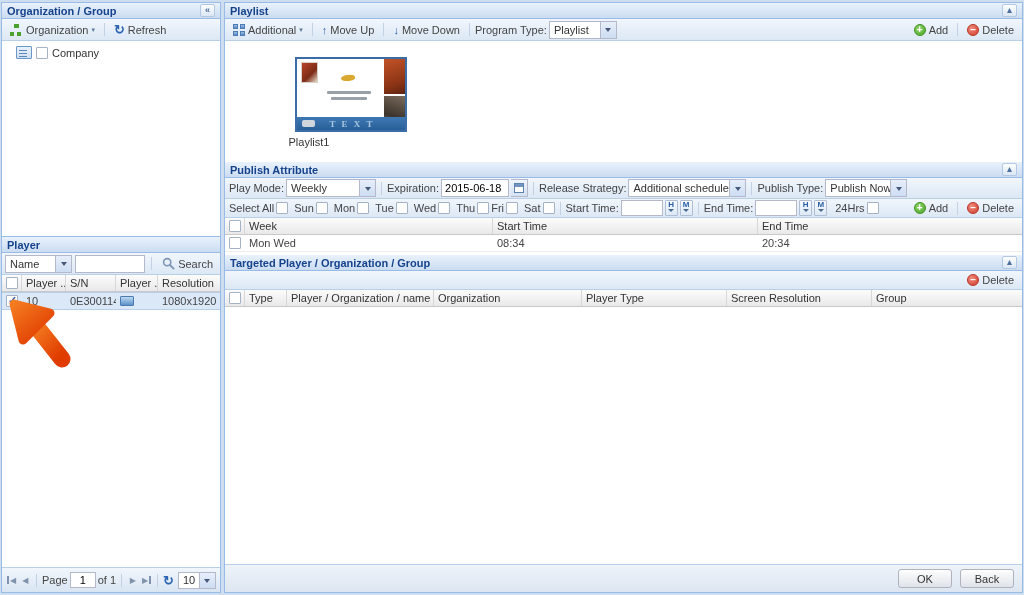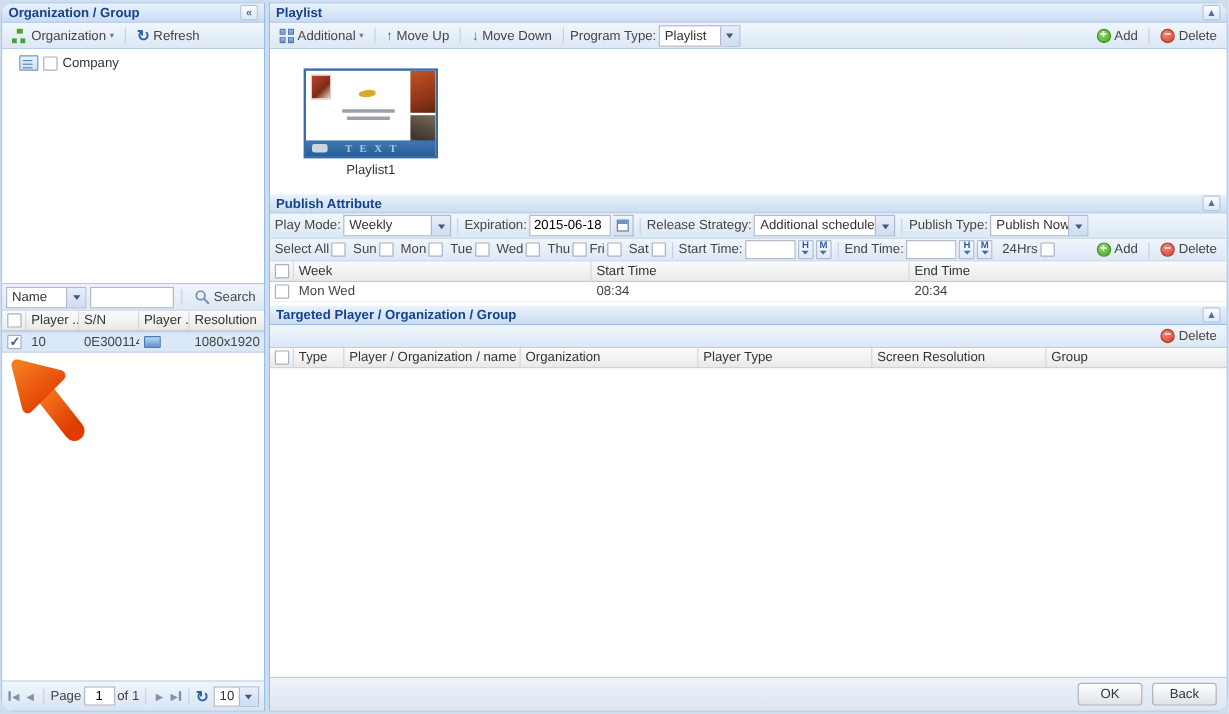--- a/index.html
+++ b/index.html
@@ -1,18 +1,18 @@
 <!DOCTYPE html>
 <html><head>
 <meta charset="utf-8">
 <style>
   * { margin:0; padding:0; box-sizing:border-box; }
   html,body { width:1024px; height:595px; }
   body { font-family:"Liberation Sans", sans-serif; font-size:11px; color:#333; background:#cfdeef; }
-  .app { position:relative; width:1024px; height:595px; background:#cfdeef; overflow:hidden;border-radius:17px; }
+  .app { position:relative; width:1024px; height:595px; background:#cfdeef; overflow:hidden; }
 
   
   .left-col { position:absolute; left:1px; top:2px; width:220px; bottom:2px; display:flex; flex-direction:column; border:1px solid #99bbe8; background:#fff; }
   .right-col { position:absolute; left:224px; top:2px; right:1px; bottom:2px; display:flex; flex-direction:column; border:1px solid #99bbe8; background:#fff; }
 
   
   .phd { height:16px; flex:0 0 16px; display:flex; align-items:center; padding:0 5px; background:linear-gradient(#e9f2fc,#cbdcf1); border-bottom:1px solid #99bbe8; color:#15428b; font-weight:bold; }
   .phd .spacer { flex:1; }
   .ptool { width:15px; height:13px; display:flex; align-items:center; justify-content:center; font-size:9px; color:#4d6e9e; background:linear-gradient(#fdfefe,#dbe7f3); border:1px solid #b3c8e2; border-radius:2px; cursor:pointer; line-height:1; }
   .tbar { display:flex; align-items:center; padding:0 4px; gap:2px; background:linear-gradient(#f1f6fc,#dce8f5); border-bottom:1px solid #b9cfe8; }
@@ -58,21 +58,21 @@
   .search-row { height:22px; flex:0 0 22px; display:flex; align-items:center; gap:3px; padding:0 3px; background:linear-gradient(#f1f6fc,#dce8f5); border-bottom:1px solid #b9cfe8; }
   .monitor-ic { width:14px; height:10px; border:1px solid #4a7ab0; border-radius:1px; background:linear-gradient(#bcd8f2,#5d93c9); }
   .pagebar { flex:0 0 25px; display:flex; align-items:center; gap:2px; padding:0 4px; background:linear-gradient(#f1f6fc,#d9e5f3); border-top:1px solid #b9cfe8; }
   .pgbtn { width:16px; height:16px; display:flex; align-items:center; justify-content:center; color:#7f93ad; font-size:8px; cursor:pointer; }
   .pgbtn.bar-l::before { content:""; width:1.5px; height:8px; background:#7f93ad; margin-right:1px; }
   .pgbtn.bar-r::after { content:""; width:1.5px; height:8px; background:#7f93ad; margin-left:1px; }
 
   
   .pl-content { flex:0 0 121px; background:#fff; padding:16px 0 0 28px; }
   .thumb-card { width:112px; text-align:center; cursor:pointer; }
-  .thumb-frame { width:112px; height:75px; border:2px solid #3a6ca8; background:#fff; position:relative; overflow:hidden; }
+  .thumb-frame { width:112px; height:75px; border:2px solid #3a6ca8; background:#fff; position:relative; overflow:hidden;margin-left:42px; }
   .th-img-tl { position:absolute; left:4px; top:3px; width:17px; height:21px; background:linear-gradient(135deg,#b8452b,#7d2c17 60%,#e8dccb); border:1px solid #d8d2c6; }
   .th-col-r { position:absolute; right:0; top:0; width:21px; height:100%; display:flex; flex-direction:column; gap:2px; }
   .th-img-r1 { flex:1; background:linear-gradient(160deg,#c25327,#8a3315 70%,#5c2410); }
   .th-img-r2 { flex:1; background:linear-gradient(200deg,#7a6a5c,#3c342c 60%,#8c7a66); }
   .th-squig { position:absolute; left:44px; top:16px; width:14px; height:6px; background:#d9a92f; border-radius:50% 50% 40% 60%; transform:rotate(-8deg); }
   .th-line { position:absolute; left:30px; height:3px; background:#9aa0a8; border-radius:1px; }
   .th-bar { position:absolute; left:0; right:0; bottom:0; height:13px; background:linear-gradient(#3e78b2,#285f99); display:flex; align-items:center; }
   .th-bar .clockbox { width:13px; height:7px; background:#cfd5dc; border-radius:2px; margin-left:5px; }
   .th-bar .ttext { flex:1; text-align:center; color:#a8c6e2; font-family:"Liberation Serif", serif; font-weight:bold; font-size:9px; letter-spacing:2px; padding-right:16px; }
   .thumb-name { margin-top:4px; color:#333; }
@@ -121,20 +121,23 @@
       <div class="tree-body">
         <div class="tree-item">
           <span class="tree-ic"></span>
           <span class="cb"></span>
           <span>Company</span>
         </div>
       </div>
     </section>
 
     <section class="player-panel">
+      <header class="phd">
+        <span>Player</span>
+      </header>
       <div class="search-row">
         <span class="xsel" style="width:72px;">
           <span class="val">Name</span>
           <span class="trg"></span>
         </span>
         <input class="xinput" style="width: 70px;" value="">
         <span class="sep"></span>
         <span class="tbtn">
           <svg class="mag" viewBox="0 0 13 13">
             <circle cx="5.2" cy="5.2" r="3.6" fill="none" stroke="#7d96b5" stroke-width="1.6"></circle>

